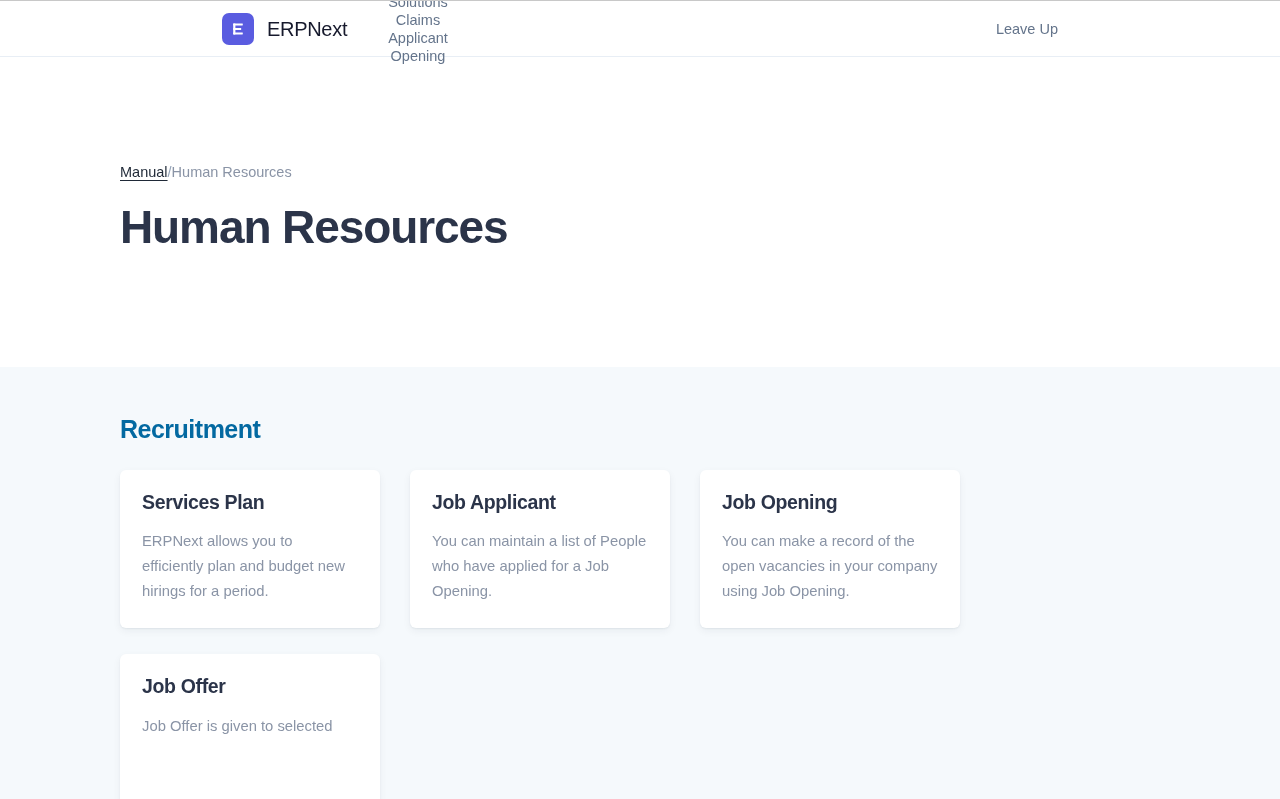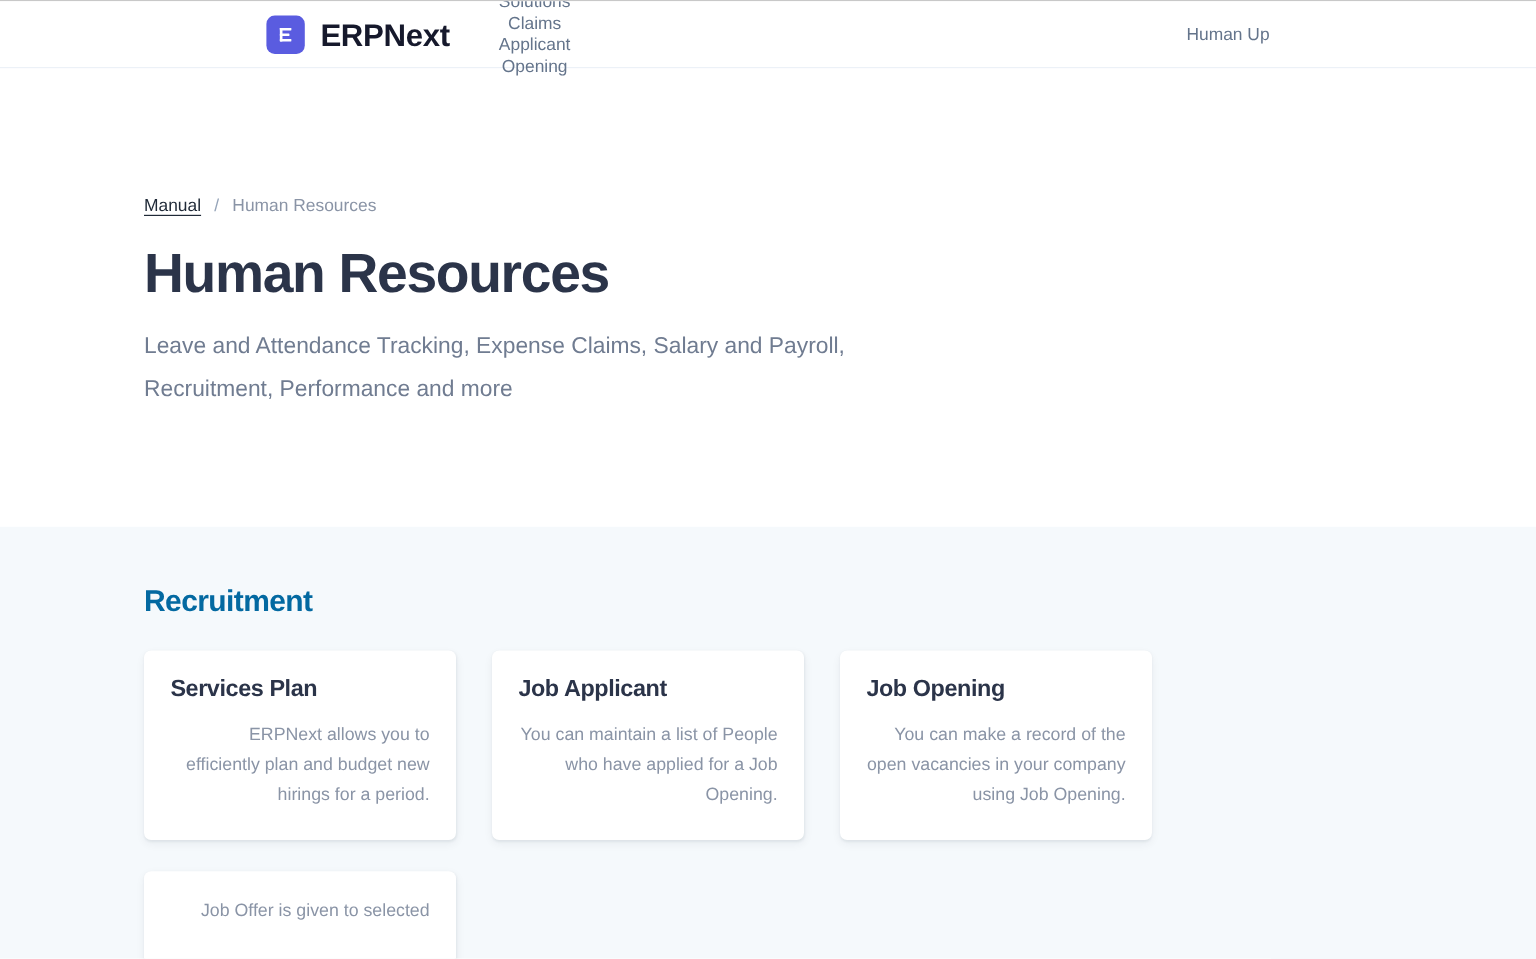--- a/index.html
+++ b/index.html
@@ -61,22 +61,22 @@
     background: #5a5ce0;
     display: flex;
     align-items: center;
     justify-content: center;
     flex: 0 0 auto;
   }
 
   .brand-logo svg { display: block; }
 
   .brand-name {
-    font-size: 26px;
-    font-weight: bold;
+    font-size: 20px;
+    font-weight: normal;
     letter-spacing: -0.3px;
     color: #16192c;
     line-height: 1;
   }
 
   .nav-links {
     display: flex;
     align-items: center;
     margin-left: 41px;
     list-style: none;
@@ -112,21 +112,20 @@
 
   .container {
     width: 1040px;
     margin: 0 auto;
     padding: 0 0 0 0;
   }
 
   .breadcrumb {
     display: flex;
     align-items: flex-end;
-    gap: 11px;
     font-size: 14.5px;
     line-height: 1;
     margin-bottom: 22px;
   }
 
   .breadcrumb-link {
     color: #1f2937;
     text-decoration: underline;
     text-underline-offset: 3px;
     cursor: pointer;
@@ -194,21 +193,20 @@
     letter-spacing: -0.35px;
     color: #2b3449;
     margin-bottom: 15px;
     line-height: 1.2;
   }
 
   .card-desc {
     font-size: 14.8px;
     line-height: 25px;
     color: #8a94a6;
-    text-align: right;
   }
 </style>
 </head>
 <body>
 
 <div class="page">
 
   <header class="navbar">
     <div class="nav-inner">
 
@@ -233,38 +231,37 @@
         </li>
         <li>
           <a class="nav-link">Applicant</a>
         </li>
         <li>
           <a class="nav-link">Opening</a>
         </li>
       </ul>
 
       <div class="nav-right">
-        <a class="signup-link">Human Up</a>
+        <a class="signup-link">Leave Up</a>
       </div>
 
     </div>
   </header>
 
   <section class="hero">
     <div class="container">
 
       <nav class="breadcrumb">
         <a class="breadcrumb-link">Manual</a>
         <span class="breadcrumb-sep">/</span>
         <span class="breadcrumb-current">Human Resources</span>
       </nav>
 
       <h1 class="page-title">Human Resources</h1>
 
-      <p class="page-subtitle">Leave and Attendance Tracking, Expense Claims, Salary and Payroll, Recruitment, Performance and more</p>
 
     </div>
   </section>
 
   <section class="sections">
     <div class="container">
 
       <h2 class="section-title">Recruitment</h2>
 
       <div class="card-grid">
@@ -278,20 +275,21 @@
           <div class="card-title">Job Applicant</div>
           <div class="card-desc">You can maintain a list of People who have applied for a Job Opening.</div>
         </a>
 
         <a class="card">
           <div class="card-title">Job Opening</div>
           <div class="card-desc">You can make a record of the open vacancies in your company using Job Opening.</div>
         </a>
 
         <a class="card">
+          <div class="card-title">Job Offer</div>
           <div class="card-desc">Job Offer is given to selected</div>
         </a>
 
       </div>
     </div>
   </section>
 
 </div>
 
 </body></html>

